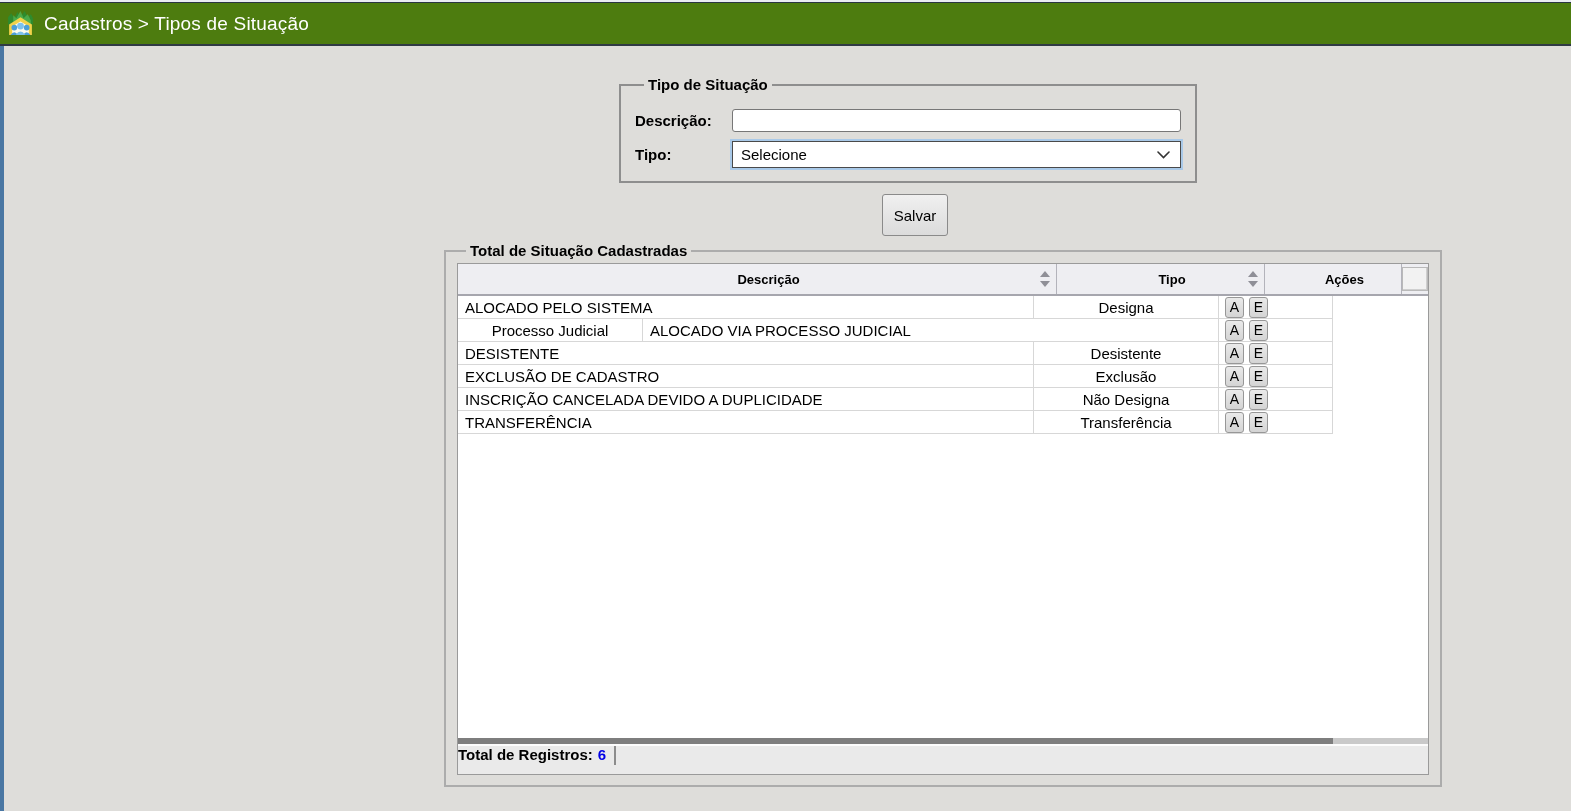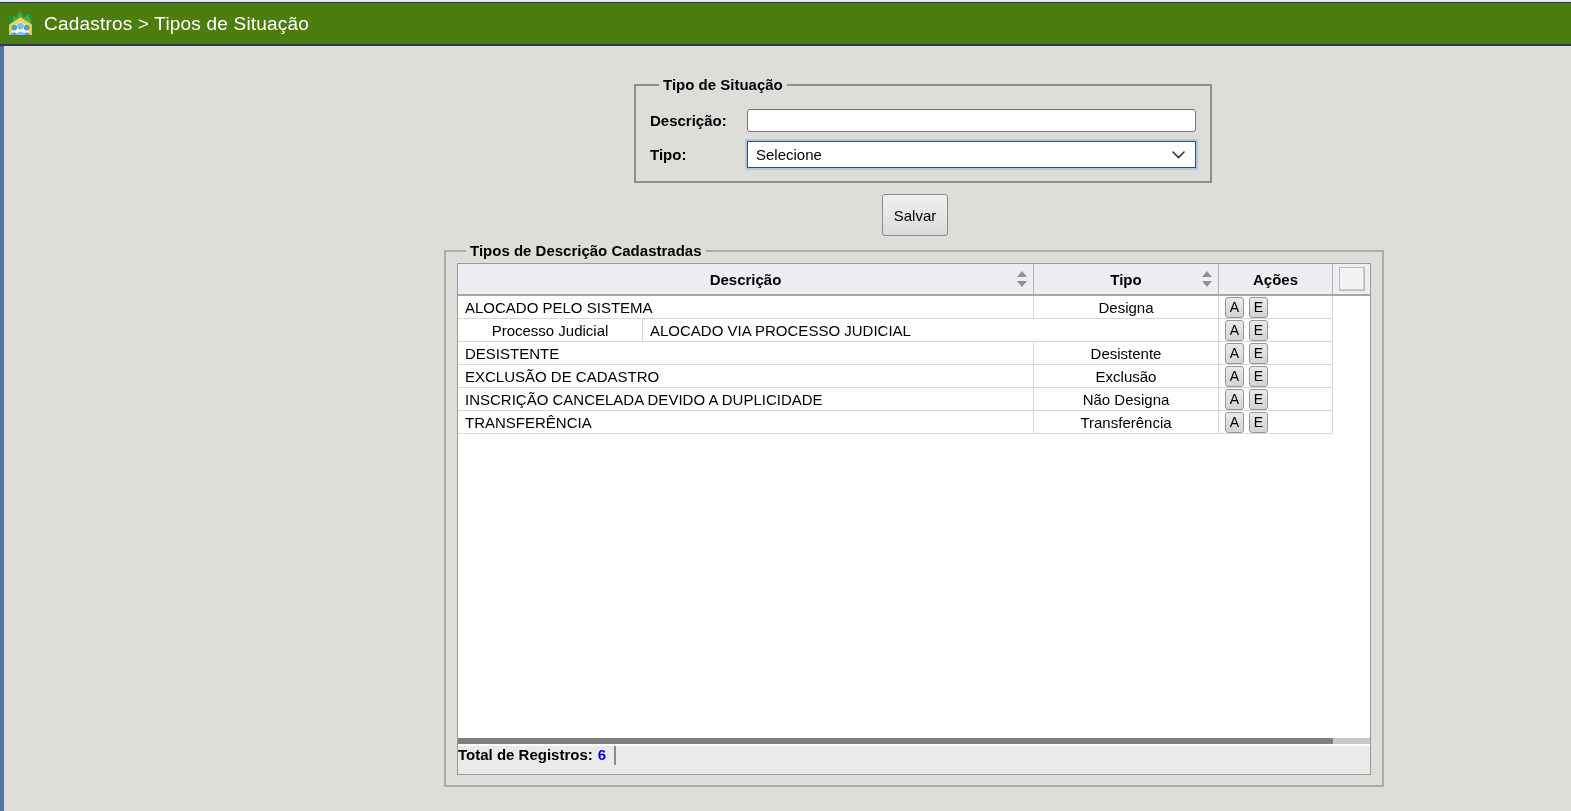--- a/index.html
+++ b/index.html
@@ -19,21 +19,21 @@
   
   .page {
     position:relative; height:765px; background:#DEDDDA;
     border-left:4px solid #4A77A3; box-sizing:border-box;
   }
 
   fieldset { border:2px solid #989898; }
   legend { font-weight:bold; font-size:15px; color:#000; padding:0 4px; margin-left:9px; }
 
   
-  .form-fs { position:absolute; left:630px; top:30px; width:578px; box-sizing:border-box;
+  .form-fs { position:absolute; left:615px; top:30px; width:578px; box-sizing:border-box;
              padding:7px 14px 13px; background:transparent; border-color:#8E8E8E; }
   .form-row { display:grid; grid-template-columns:97px 1fr; align-items:center; margin-top:9px; }
   .form-row label { font-weight:bold; font-size:15px; }
   .text-input {
     height:23px; width:100%; box-sizing:border-box; border:1px solid #777;
     border-radius:3px; background:#fff; font-size:15px; padding:0 6px;
     font-family:"Liberation Sans", sans-serif;
   }
   .select-box {
     height:27px; box-sizing:border-box; border:1px solid #4A4A4A; border-radius:0;
@@ -48,21 +48,21 @@
   }
 
   
   .table-fs { position:absolute; left:440px; top:196px; width:940px; box-sizing:border-box;
               padding:4px 11px 10px; border-color:#ACACAC; }
   .grid { border:1px solid #9A9A9A; background:#fff; height:512px; box-sizing:border-box;
           display:flex; flex-direction:column; }
 
   .ghead { display:flex; height:30px; background:#EEEEF2; border-bottom:2px solid #A6A6AE; flex:0 0 auto; }
   .hc { position:relative; display:flex; align-items:center; justify-content:center;
-        font-weight:bold; font-size:15px; box-sizing:border-box; }
+        font-weight:bold; font-size:13px; box-sizing:border-box;margin-left:23px; }
   .w1 { width:576px; } .w2 { width:185px; } .w3 { width:114px; }
   .hc.w1, .hc.w2, .hc.w3 { border-right:1px solid #B3B3BB; }
   .hfill { flex:1; display:flex; align-items:center; justify-content:center; }
   .corner-box { width:26px; height:24px; background:#F2F2F2; border:1px solid #B9B9B9;
                 box-shadow: inset -1px -1px 0 #CFCFCF; box-sizing:border-box; }
   .sort { position:absolute; right:6px; top:50%; transform:translateY(-50%); cursor:pointer; }
 
   .trow { display:flex; height:23px; flex:0 0 auto; }
   .cell { box-sizing:border-box; border-right:1px solid #D7D7D7; border-bottom:1px solid #D7D7D7;
           display:flex; align-items:center; font-size:15px; background:#fff; }
@@ -124,21 +124,21 @@
           <svg width="13" height="8" viewBox="0 0 13 8">
             <path d="M1 1 l5.5 5.5 L12 1" stroke="#333" stroke-width="1.6" fill="none" stroke-linecap="round"></path>
           </svg>
         </div>
       </div>
     </fieldset>
 
     <button class="save-btn">Salvar</button>
 
     <fieldset class="table-fs">
-      <legend>Tipos de Descrição Cadastradas</legend>
+      <legend>Total de Situação Cadastradas</legend>
 
       <div class="grid">
 
         <div class="ghead">
           <div class="hc w1">
             <span>Descrição</span>
             <svg class="sort" width="10" height="16" viewBox="0 0 10 16">
               <path d="M5 0 L10 6 L0 6 Z" fill="#8F8F97"></path>
               <path d="M0 10 L10 10 L5 16 Z" fill="#8F8F97"></path>
             </svg>

